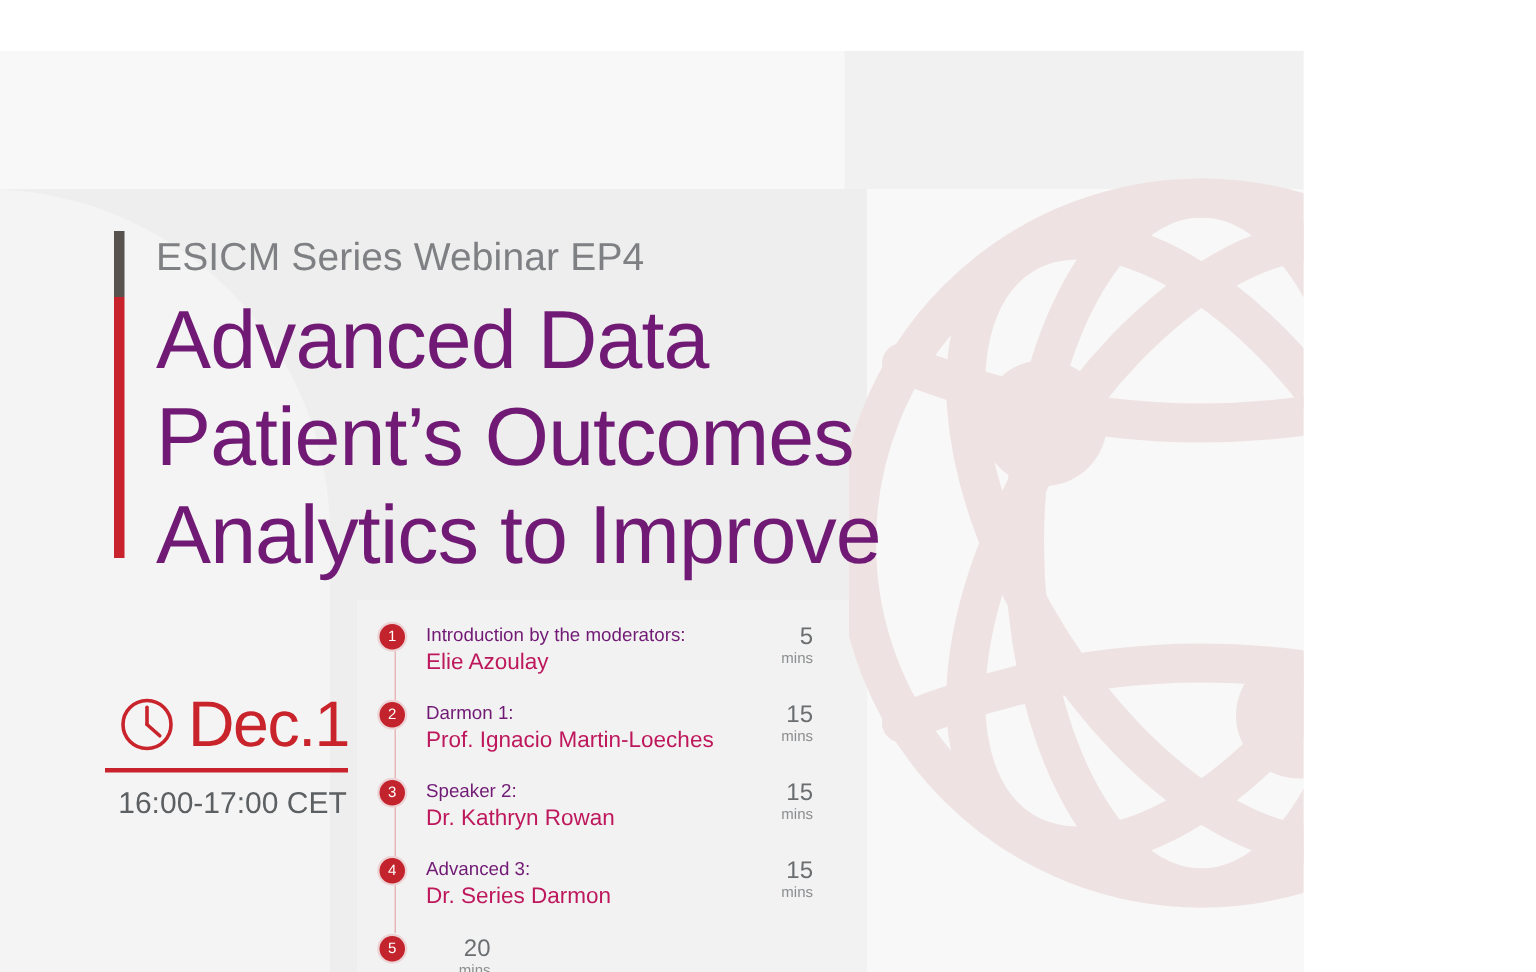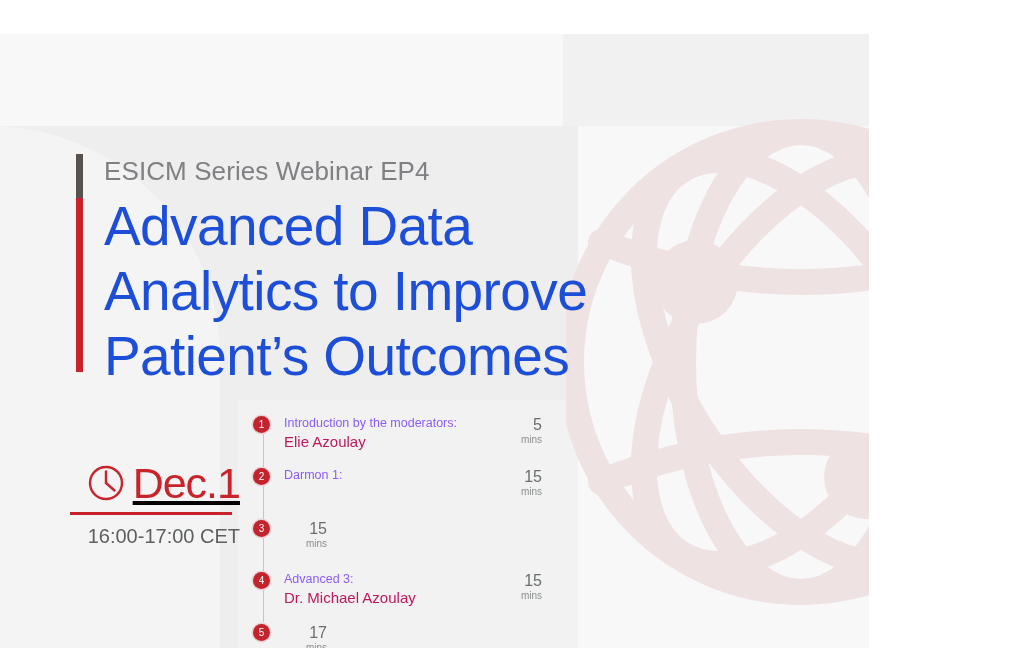--- a/index.html
+++ b/index.html
@@ -107,39 +107,38 @@
     white-space: nowrap;
   }
 
   .headline {
     position: absolute;
     left: 104px; top: 160px;
     width: 700px;
     font-size: 55px;
     line-height: 1.18;
     font-weight: 400;
-    color: #1d4ed8;
+    color: #701a75;
     letter-spacing: -0.6px;
   }
   .headline .hl-line { display: block; white-space: nowrap; }
 
   
   .date-block {
     position: absolute;
     left: 70px; top: 424px;
     width: 170px;
     text-align: center;
   }
   .date-row {
     display: flex;
     align-items: center;
-    justify-content: flex-end;
+    justify-content: center;
     gap: 6px;
     height: 50px;
-    text-decoration: underline;
   }
   .clock-icon { flex: 0 0 auto; display: block; }
   .date-text {
     font-size: 43px;
     font-weight: 400;
     color: #c9232b;
     letter-spacing: -1px;
     line-height: 1;
     white-space: nowrap;
   }
@@ -147,21 +146,21 @@
     margin-top: 4px;
     width: 162px;
     height: 3px;
     background: #c8232c;
   }
   .time-text {
     margin-top: 10px;
     font-size: 20px;
     color: #5d6062;
     white-space: nowrap;
-    text-align: right;
+    text-align: center;
   }
 
   
   .agenda {
     position: absolute;
     left: 252px; top: 380px;
     width: 290px;
   }
   .agenda-line {
     position: absolute;
@@ -200,21 +199,21 @@
     font-weight: 400;
   }
 
   .item-text {
     flex: 1 1 auto;
     padding-left: 9px;
     padding-top: 1px;
   }
   .item-role {
     font-size: 12.5px;
-    color: #8b5cf6;
+    color: #701a75;
     line-height: 1.35;
     white-space: nowrap;
   }
   .item-name {
     font-size: 15px;
     color: #be185d;
     line-height: 1.35;
     white-space: nowrap;
   }
   .item-name.plain {
@@ -276,22 +275,22 @@
 
   <div class="accent-bar">
     <div class="seg-gray"></div>
     <div class="seg-red"></div>
   </div>
 
   <div class="kicker">ESICM Series Webinar EP4</div>
 
   <div class="headline">
     <span class="hl-line">Advanced Data</span>
+    <span class="hl-line">Patient’s Outcomes</span>
     <span class="hl-line">Analytics to Improve</span>
-    <span class="hl-line">Patient’s Outcomes</span>
   </div>
 
   <div class="date-block">
     <div class="date-row">
       <svg class="clock-icon" width="42" height="42" viewBox="0 0 42 42" xmlns="http://www.w3.org/2000/svg">
         <circle cx="21" cy="21" r="16" fill="none" stroke="#c9232b" stroke-width="2.4"></circle>
         <line x1="21" y1="21" x2="21" y2="9.5" stroke="#c9232b" stroke-width="2.4" stroke-linecap="round"></line>
         <line x1="21" y1="21" x2="29.5" y2="28.5" stroke="#c9232b" stroke-width="2.4" stroke-linecap="round"></line>
       </svg>
       <span class="date-text">Dec.1</span>
@@ -316,57 +315,62 @@
         <div class="dur-unit">mins</div>
       </div>
     </div>
 
     <div class="agenda-item">
       <div class="marker">
         <div class="dot">2</div>
       </div>
       <div class="item-text">
         <div class="item-role">Darmon 1:</div>
+        <div class="item-name">Prof. Ignacio Martin-Loeches</div>
       </div>
       <div class="item-dur">
         <div class="dur-num">15</div>
         <div class="dur-unit">mins</div>
       </div>
     </div>
 
     <div class="agenda-item">
       <div class="marker">
         <div class="dot">3</div>
+      </div>
+      <div class="item-text">
+        <div class="item-role">Speaker 2:</div>
+        <div class="item-name">Dr. Kathryn Rowan</div>
       </div>
       <div class="item-dur">
         <div class="dur-num">15</div>
         <div class="dur-unit">mins</div>
       </div>
     </div>
 
     <div class="agenda-item">
       <div class="marker">
         <div class="dot">4</div>
       </div>
       <div class="item-text">
         <div class="item-role">Advanced 3:</div>
-        <div class="item-name">Dr. Michael Azoulay</div>
+        <div class="item-name">Dr. Series Darmon</div>
       </div>
       <div class="item-dur">
         <div class="dur-num">15</div>
         <div class="dur-unit">mins</div>
       </div>
     </div>
 
     <div class="agenda-item">
       <div class="marker">
         <div class="dot">5</div>
       </div>
       <div class="item-dur">
-        <div class="dur-num">17</div>
+        <div class="dur-num">20</div>
         <div class="dur-unit">mins</div>
       </div>
     </div>
   </div>
 
   <div class="bottom-band"></div>
 
 </div>
 
 </body></html>

